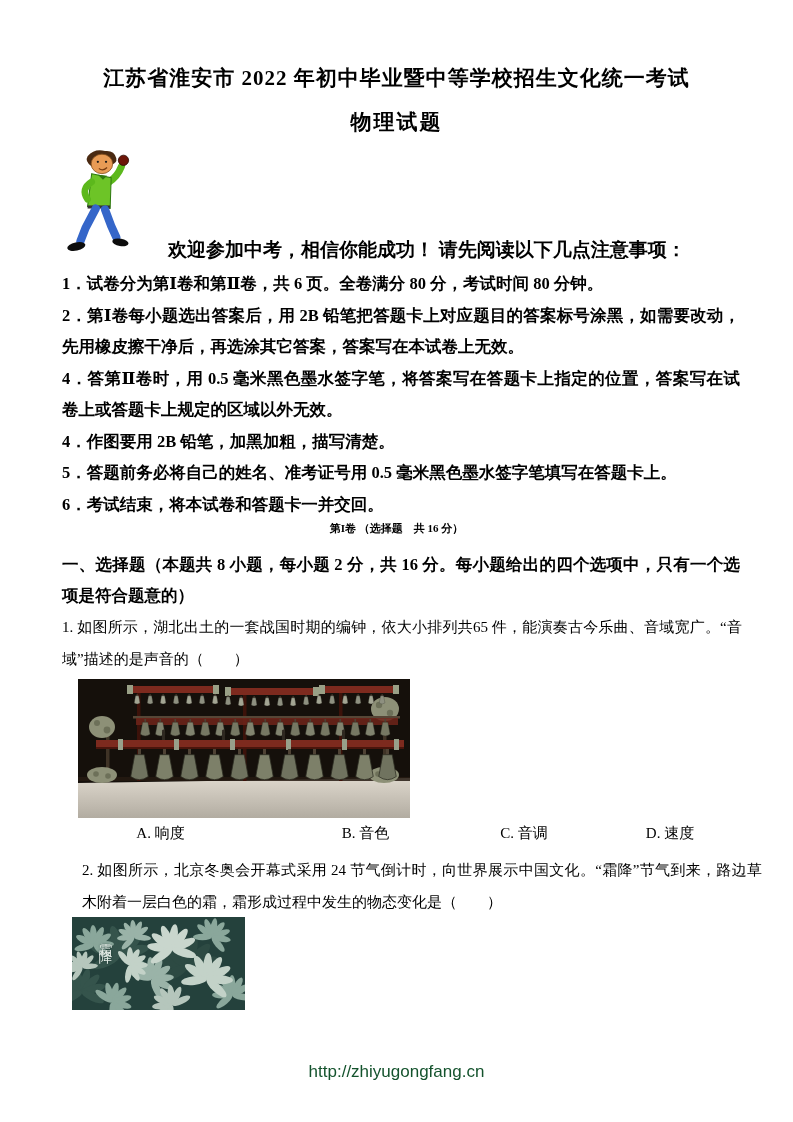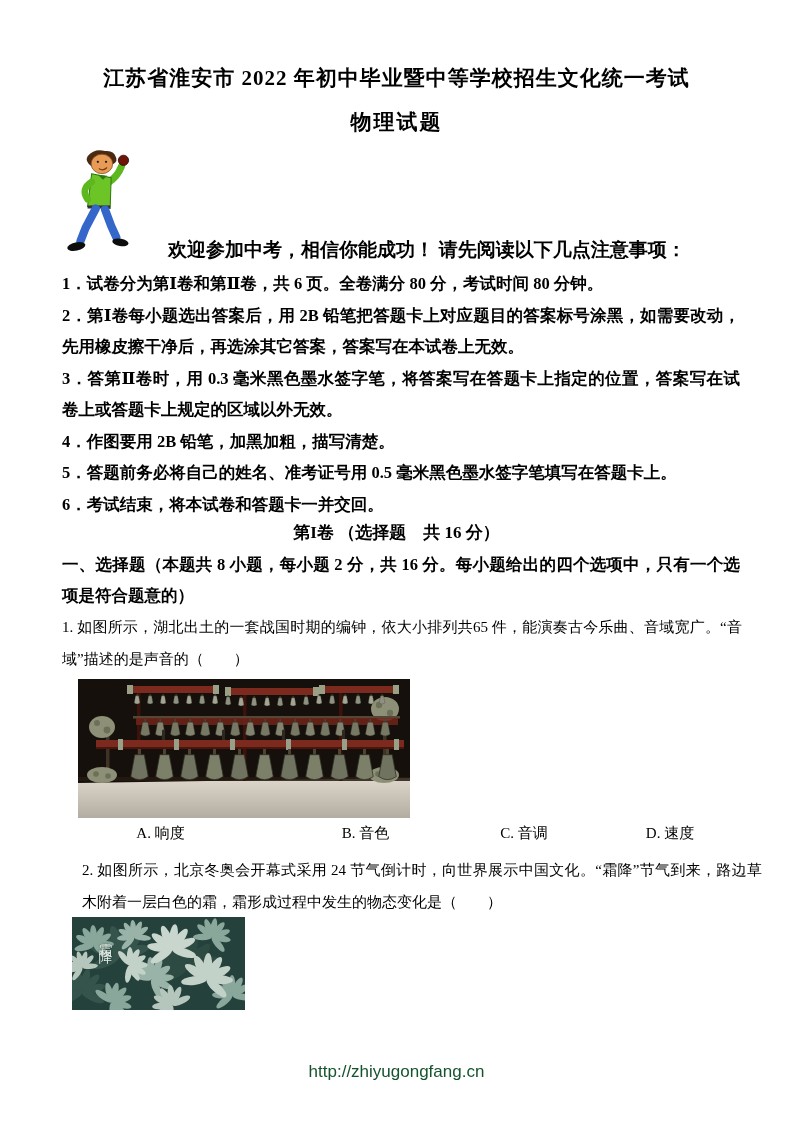--- a/index.html
+++ b/index.html
@@ -21,21 +21,21 @@
     position:absolute; left:136px; top:237px; width:560px;
     font-size:19px; font-weight:bold;margin-left:32px;
   }
   .notices { position:absolute; left:62px; top:268px; width:678px; }
   .notices p {
     margin:0; font-size:16.5px; font-weight:bold; line-height:31.5px;
     text-align:justify;
   }
   .sec-title {
     position:absolute; top:521px; left:0; width:100%; text-align:center;
-    font-size:17px; font-weight:bold;
+    font-size:11px; font-weight:bold;
   }
   .sec-heading {
     position:absolute; left:62px; top:549px; width:678px;
     font-size:16.5px; font-weight:bold; line-height:31px; text-align:justify;
   }
   .q-text {
     position:absolute; left:62px; width:680px;
     font-size:15px; line-height:32px; text-align:justify;
   }
   .q1-text { top:611px; }
@@ -99,21 +99,21 @@
       <ellipse cx="12" cy="96" rx="9" ry="4" fill="#0d0d0d" transform="rotate(-12 12 96)"></ellipse>
       <ellipse cx="55" cy="92" rx="8" ry="3.6" fill="#0d0d0d" transform="rotate(10 55 92)"></ellipse>
     </svg>
   </div>
 
   <div class="welcome">欢迎参加中考，相信你能成功！ 请先阅读以下几点注意事项：</div>
 
   <div class="notices">
     <p>1．试卷分为第Ⅰ卷和第Ⅱ卷，共 6 页。全卷满分 80 分，考试时间 80 分钟。</p>
     <p>2．第Ⅰ卷每小题选出答案后，用 2B 铅笔把答题卡上对应题目的答案标号涂黑，如需要改动，先用橡皮擦干净后，再选涂其它答案，答案写在本试卷上无效。</p>
-    <p>3．答第Ⅱ卷时，用 0.3 毫米黑色墨水签字笔，将答案写在答题卡上指定的位置，答案写在试卷上或答题卡上规定的区域以外无效。</p>
+    <p>4．答第Ⅱ卷时，用 0.5 毫米黑色墨水签字笔，将答案写在答题卡上指定的位置，答案写在试卷上或答题卡上规定的区域以外无效。</p>
     <p>4．作图要用 2B 铅笔，加黑加粗，描写清楚。</p>
     <p>5．答题前务必将自己的姓名、准考证号用 0.5 毫米黑色墨水签字笔填写在答题卡上。</p>
     <p>6．考试结束，将本试卷和答题卡一并交回。</p>
   </div>
 
   <div class="sec-title">第I卷 （选择题　共 16 分）</div>
   <div class="sec-heading">一、选择题（本题共 8 小题，每小题 2 分，共 16 分。每小题给出的四个选项中，只有一个选项是符合题意的）</div>
 
   <div class="q-text q1-text">1. 如图所示，湖北出土的一套战国时期的编钟，依大小排列共65 件，能演奏古今乐曲、音域宽广。“音域”描述的是声音的（　　）</div>
 

